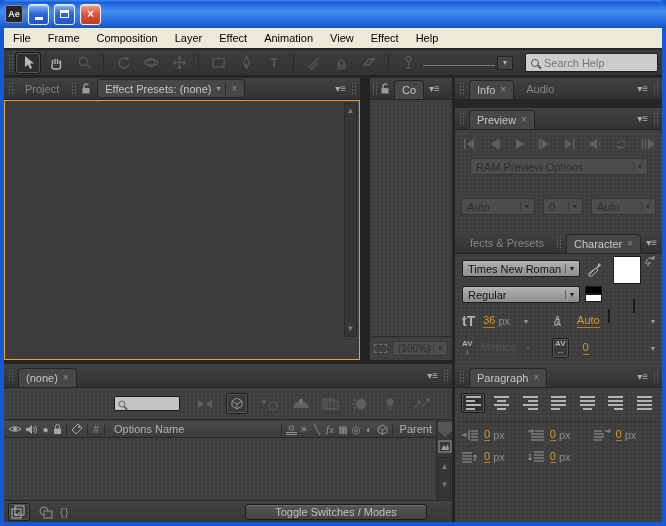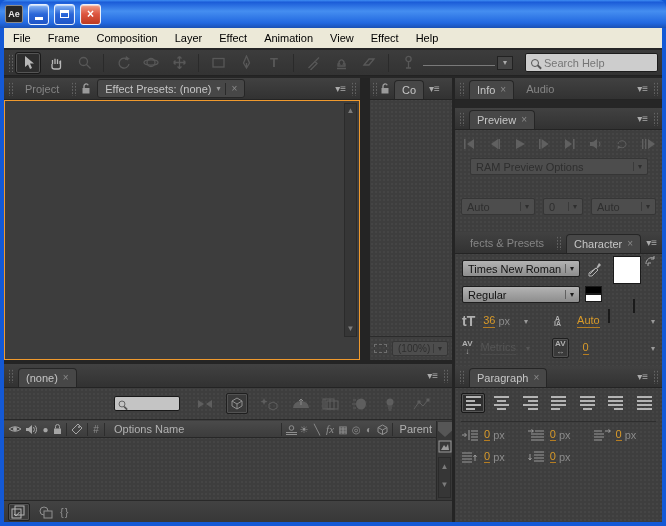--- a/index.html
+++ b/index.html
@@ -697,20 +697,23 @@
               <path d="M3 9 l2 2 3.5 -4" stroke="#b5b5b5" fill="none"></path>
             </svg>
           </span>
         <span class="icn" style="margin-left:8px">
             <svg width="16" height="14">
               <circle cx="6" cy="6" r="4" stroke="#8f8f8f" fill="none"></circle>
               <rect x="6" y="6" width="8" height="7" stroke="#8f8f8f" fill="#3e3e3e"></rect>
             </svg>
           </span>
         <span class="swg" style="margin-left:6px;width:auto;font-size:11px;letter-spacing:1px">{}</span>
+        <span class="togglebtn" style="position:absolute;left:241px;width:182px">
+          <span>Toggle Switches / Modes</span>
+        </span>
       </div>
     </div>
 
     <div class="seam" style="top:312px;left:0;width:448px;height:4px"></div>
     <div class="seam" style="top:30px;left:356px;width:10px;height:282px"></div>
     <div class="seam" style="top:30px;left:448px;width:3px;height:444px"></div>
   </div>
 </div>
 
 </body></html>

